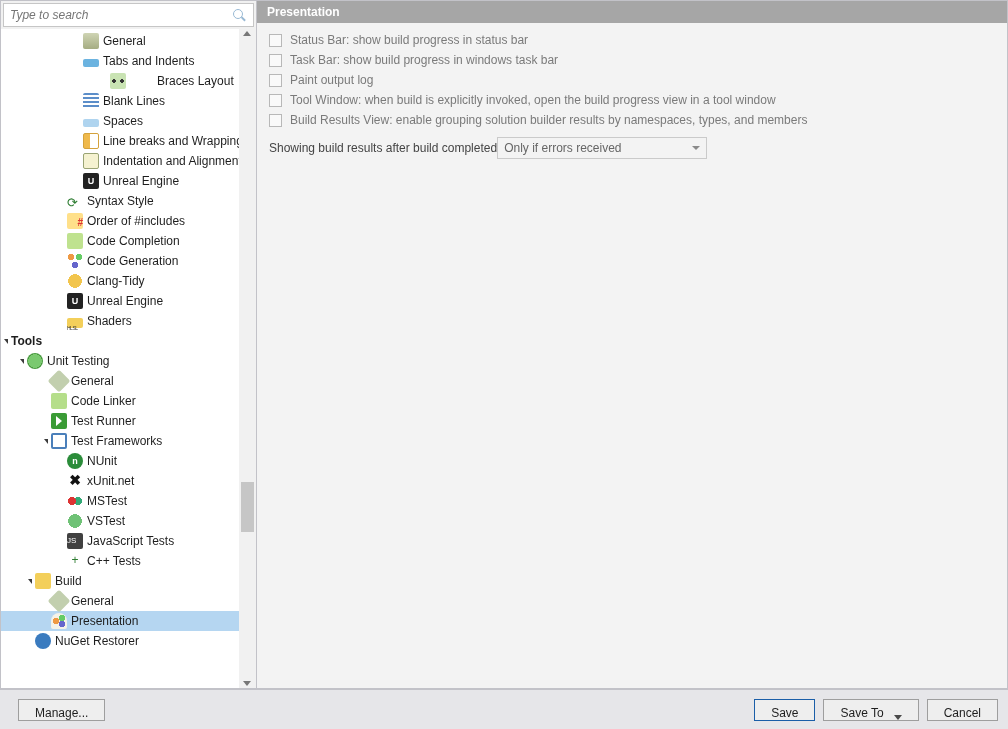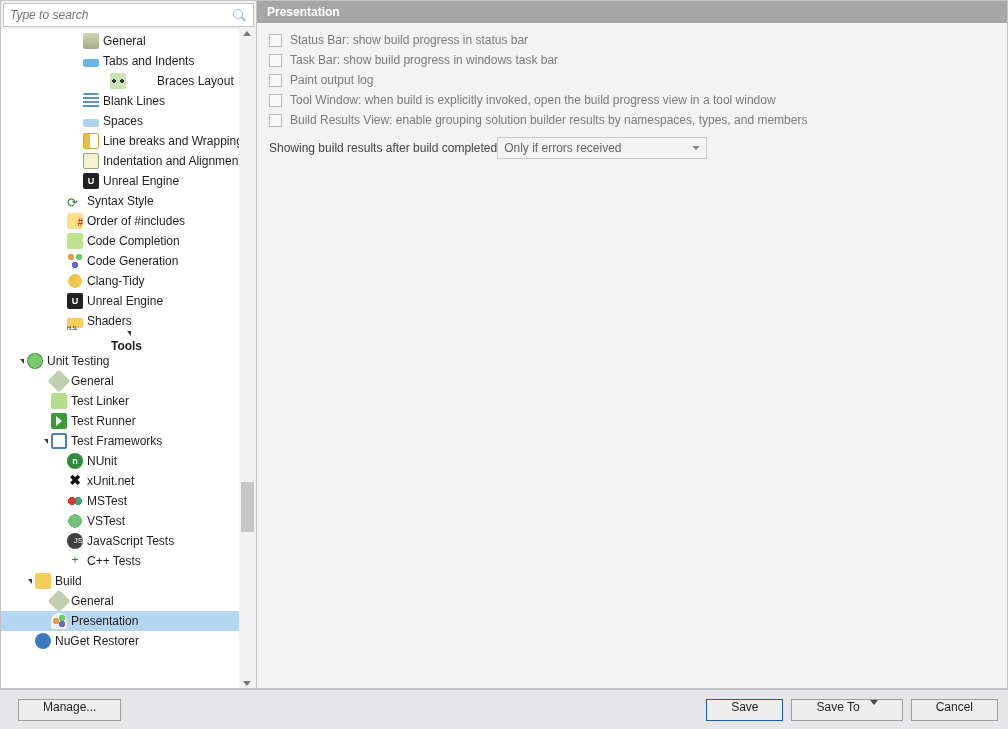--- a/index.html
+++ b/index.html
@@ -48,41 +48,41 @@
   .i-unittest { background: radial-gradient(circle,#7ac96f 60%,#4a9a40 60%); border-radius:50%; }
   .i-wrench { background:#c2cfae; transform:rotate(45deg); }
   .i-linker { background:#b5de8a; }
   .i-runner { background:#3a9b35; border-radius:2px; position:relative; }
   .i-runner::before { content:""; position:absolute; left:5px; top:3px; width:0; height:0; border-left:6px solid #fff; border-top:5px solid transparent; border-bottom:5px solid transparent; }
   .i-frameworks { border:2px solid #4a7fba; background:#fff; }
   .i-nunit { background:#2b8c3a; border-radius:50%; color:#fff; font-size:9px; text-align:center; line-height:16px; font-weight:700; }
   .i-xunit { color:#111; font-size:14px; font-weight:700; text-align:center; line-height:14px; }
   .i-mstest { background: radial-gradient(circle at 5px 8px,#d33 4px,transparent 4px), radial-gradient(circle at 11px 8px,#3a7 4px,transparent 4px); }
   .i-vstest { background: radial-gradient(circle,#6fc276 60%,transparent 60%); border-radius:50%; }
-  .i-js { background:#404040; color:#fff; font-size:8px; text-align:right; line-height:16px;border-radius:8px; }
+  .i-js { background:#404040; color:#fff; font-size:8px; text-align:left; line-height:16px; }
   .i-cpp { color:#2e7d32; font-size:12px; text-align:center; line-height:14px; }
   .i-build { background:#f3cf5a; }
   .i-bulb { background: radial-gradient(circle,#ffe15a 60%,transparent 60%); }
   .i-pres { background: radial-gradient(circle at 5px 8px,#e94 3px,transparent 3px), radial-gradient(circle at 11px 5px,#6c6 3px,transparent 3px), radial-gradient(circle at 11px 11px,#66c 3px,transparent 3px), #f5f2e8; border-radius:8px 8px 2px 2px; }
   .i-nuget { background:#3a7bbf; border-radius:50%; }
 
   
   .content { flex: 1; display: flex; flex-direction: column; background: #f3f3f3; }
   .header { background: #a6a6a6; color: #fff; font-weight: 600; padding: 4px 10px; font-size: 12px; }
   .body { padding: 10px 12px; color: #7a7a7a; font-size: 12px; }
   .chk-row { display: flex; align-items: center; margin-bottom: 6px; }
   .chk { width: 13px; height: 13px; border: 1px solid #b8b8b8; background: #f9f9f9; margin-right: 8px; }
   .sel-row { display: flex; align-items: center; margin-top: 10px; color: #444; }
   .sel-row .sel-label { }
   .select { width: 210px; height: 22px; background: #f3f3f3; border: 1px solid #cacaca; display: flex; align-items: center; padding: 0 6px; position: relative; color: #666; }
   .select .chev { margin-left: auto; width: 0; height: 0; border-left: 4px solid transparent; border-right: 4px solid transparent; border-top: 4px solid #8a8a8a; }
 
   
   .footer { height: 40px; background: #e6e6e9; border-top: 1px solid #c2c2c8; display: flex; align-items: center; padding: 0 10px; }
-  .btn { height: 22px; background: #eeeeee; border: 1px solid #9e9e9e; padding: 0 24px; font-size: 12px; display: flex; align-items: flex-start; cursor: default; }
+  .btn { height: 22px; background: #eeeeee; border: 1px solid #9e9e9e; padding: 0 16px; font-size: 12px; display: flex; align-items: flex-end; cursor: default; }
   .btn.primary { border: 1px solid #1a5ea8; }
   .footer .spacer { flex: 1; }
   .footer .btn { margin-left: 8px; }
   .btn .chev-down { margin-left: 10px; width: 0; height: 0; border-left: 4px solid transparent; border-right: 4px solid transparent; border-top: 5px solid #4a4a4a; }
 </style>
 </head>
 <body>
 
 <div class="main">
   <div class="sidebar">
@@ -160,38 +160,38 @@
           <div class="row" style="padding-left: 56px;">
             <span class="caret"></span>
             <span class="ico i-ue">U</span>
             <span class="label">Unreal Engine</span>
           </div>
           <div class="row" style="padding-left: 56px;">
             <span class="caret"></span>
             <span class="ico i-shaders"></span>
             <span class="label">Shaders</span>
           </div>
-          <div class="row bold" style=" flex-direction: column;">
+          <div class="row bold" style="">
             <span class="caret expanded"></span>
             <span class="label">Tools</span>
           </div>
           <div class="row" style="padding-left: 16px;">
             <span class="caret expanded"></span>
             <span class="ico i-unittest"></span>
             <span class="label">Unit Testing</span>
           </div>
           <div class="row" style="padding-left: 40px;">
             <span class="caret"></span>
             <span class="ico i-wrench"></span>
             <span class="label">General</span>
           </div>
           <div class="row" style="padding-left: 40px;">
             <span class="caret"></span>
             <span class="ico i-linker"></span>
-            <span class="label">Test Linker</span>
+            <span class="label">Code Linker</span>
           </div>
           <div class="row" style="padding-left: 40px;">
             <span class="caret"></span>
             <span class="ico i-runner"></span>
             <span class="label">Test Runner</span>
           </div>
           <div class="row" style="padding-left: 40px;">
             <span class="caret expanded"></span>
             <span class="ico i-frameworks"></span>
             <span class="label">Test Frameworks</span>

